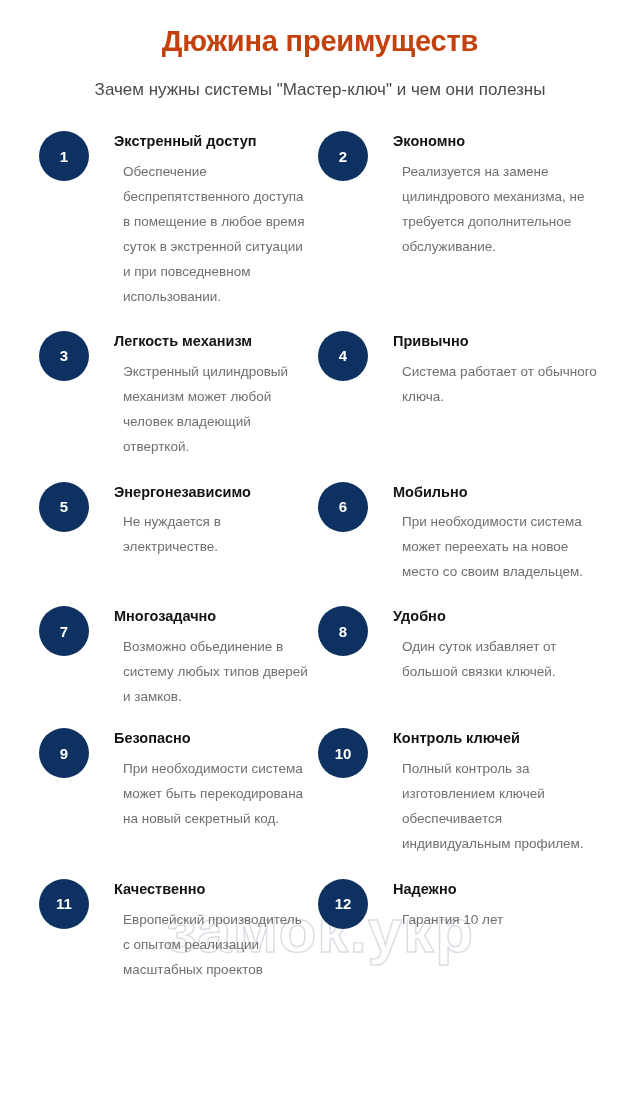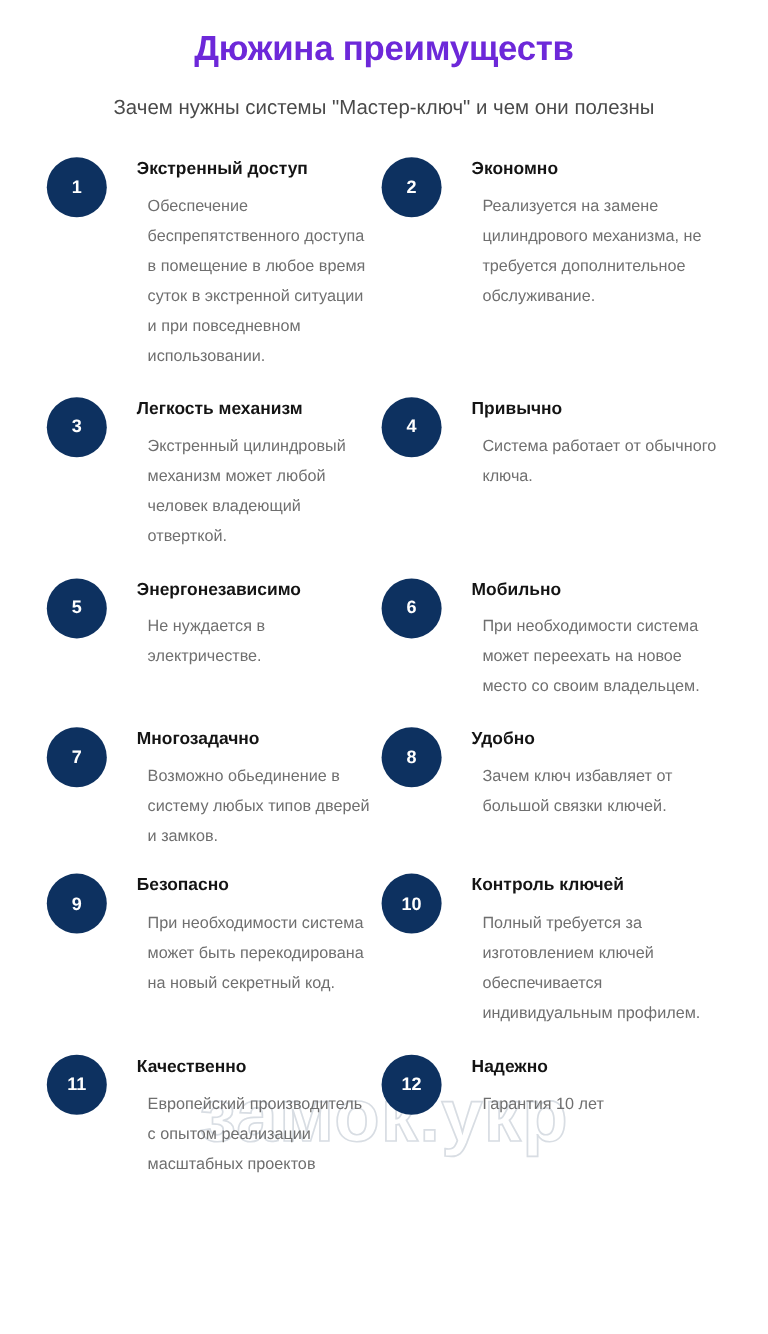--- a/index.html
+++ b/index.html
@@ -24,21 +24,21 @@
   }
 
   
   .header {
     padding-top: 24px;
     text-align: center;
   }
   .page-title {
     font-size: 29px;
     font-weight: bold;
-    color: #6d28d9;
+    color: #c2410c;
     letter-spacing: -0.2px;
     margin: 0;
     line-height: 1.2;
   }
   .page-subtitle {
     font-size: 17px;
     font-weight: normal;
     color: #4a4a4a;
     line-height: 1.55;
     margin: 18px auto 0 auto;
@@ -208,38 +208,38 @@
         <div class="badge">7</div>
         <div class="body-col">
           <div class="item-title">Многозадачно</div>
           <div class="item-text">Возможно обьединение в систему любых типов дверей и замков.</div>
         </div>
       </div>
       <div class="cell right">
         <div class="badge">8</div>
         <div class="body-col">
           <div class="item-title">Удобно</div>
-          <div class="item-text">Зачем ключ избавляет от большой связки ключей.</div>
+          <div class="item-text">Один суток избавляет от большой связки ключей.</div>
         </div>
       </div>
     </div>
 
     <div class="row row-5">
       <div class="cell left">
         <div class="badge">9</div>
         <div class="body-col">
           <div class="item-title">Безопасно</div>
           <div class="item-text">При необходимости система может быть перекодирована на новый секретный код.</div>
         </div>
       </div>
       <div class="cell right">
         <div class="badge">10</div>
         <div class="body-col">
           <div class="item-title">Контроль ключей</div>
-          <div class="item-text">Полный требуется за изготовлением ключей обеспечивается индивидуальным профилем.</div>
+          <div class="item-text">Полный контроль за изготовлением ключей обеспечивается индивидуальным профилем.</div>
         </div>
       </div>
     </div>
 
     <div class="row row-6">
       <div class="cell left">
         <div class="badge">11</div>
         <div class="body-col">
           <div class="item-title">Качественно</div>
           <div class="item-text">Европейский производитель с опытом реализации масштабных проектов</div>

